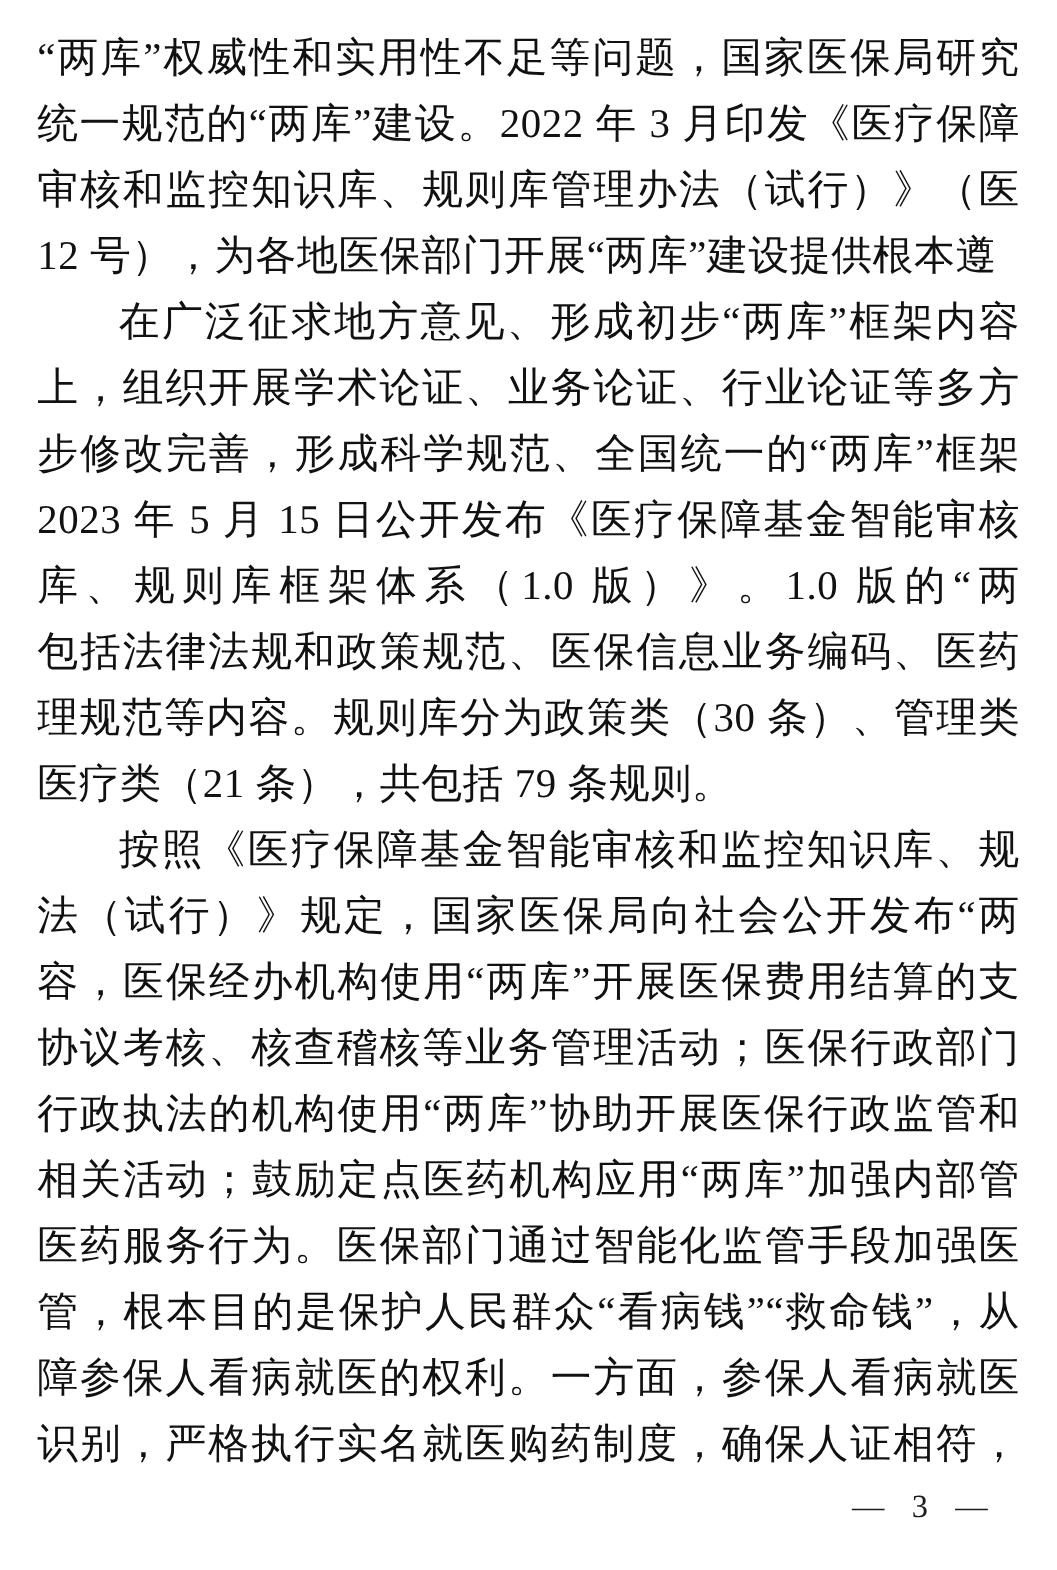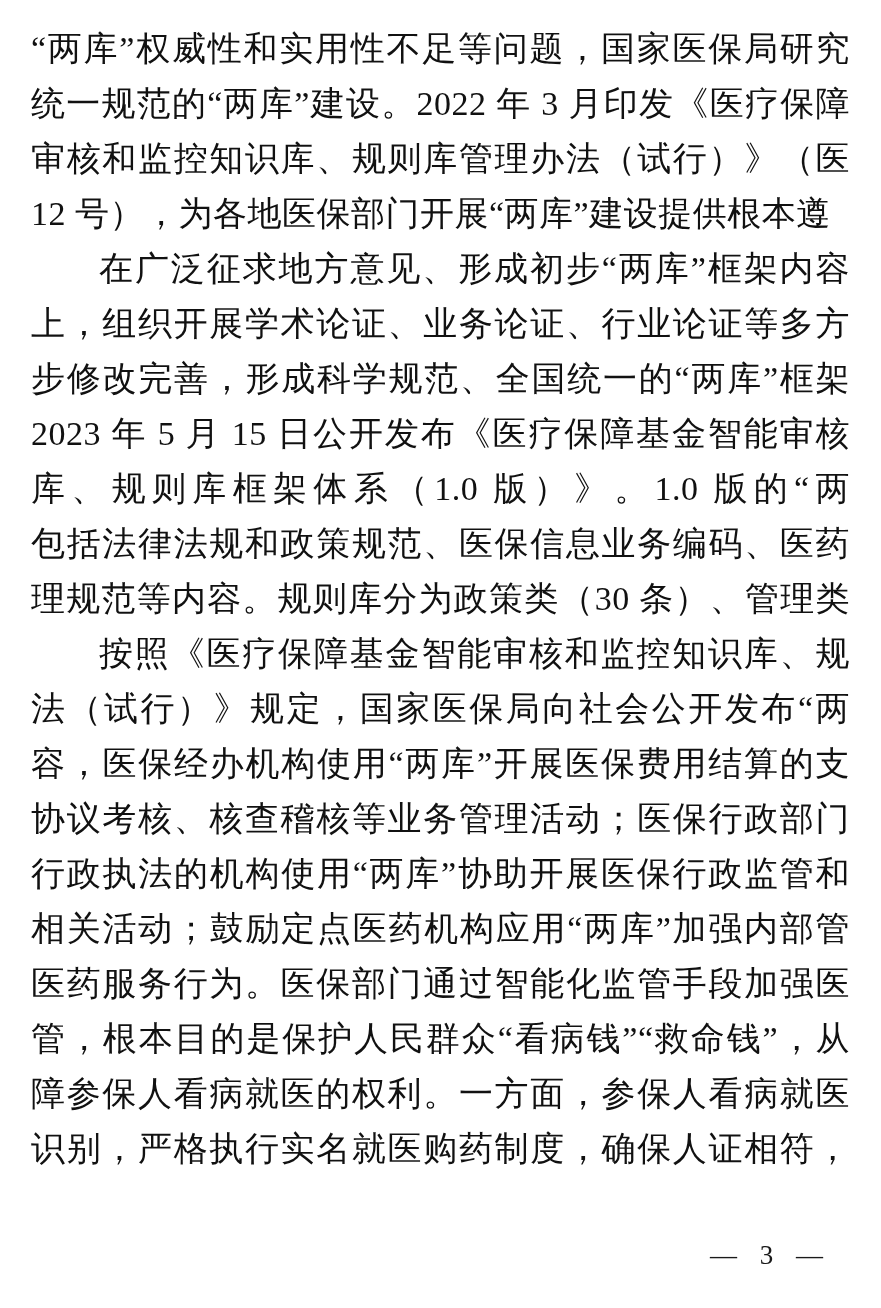--- a/index.html
+++ b/index.html
@@ -57,20 +57,21 @@
     <div class="line">统一规范的“两库”建设。2022 年 3 月印发《医疗保障基金智能</div>
     <div class="line">审核和监控知识库、规则库管理办法（试行）》（医保发〔2022〕</div>
     <div class="line para-end">12 号），为各地医保部门开展“两库”建设提供根本遵循。</div>
     <div class="line indent">在广泛征求地方意见、形成初步“两库”框架内容的基础</div>
     <div class="line">上，组织开展学术论证、业务论证、行业论证等多方论证，进一</div>
     <div class="line">步修改完善，形成科学规范、全国统一的“两库”框架体系，于</div>
     <div class="line">2023 年 5 月 15 日公开发布《医疗保障基金智能审核和监控知识</div>
     <div class="line">库、规则库框架体系（1.0 版）》。1.0 版的“两库”中，知识库</div>
     <div class="line">包括法律法规和政策规范、医保信息业务编码、医药学知识、管</div>
     <div class="line">理规范等内容。规则库分为政策类（30 条）、管理类（28 条）、</div>
+    <div class="line para-end">医疗类（21 条），共包括 79 条规则。</div>
     <div class="line indent">按照《医疗保障基金智能审核和监控知识库、规则库管理办</div>
     <div class="line">法（试行）》规定，国家医保局向社会公开发布“两库”框架内</div>
     <div class="line">容，医保经办机构使用“两库”开展医保费用结算的支付审核、</div>
     <div class="line">协议考核、核查稽核等业务管理活动；医保行政部门和从事医保</div>
     <div class="line">行政执法的机构使用“两库”协助开展医保行政监管和行政执法</div>
     <div class="line">相关活动；鼓励定点医药机构应用“两库”加强内部管理，规范</div>
     <div class="line">医药服务行为。医保部门通过智能化监管手段加强医保基金监</div>
     <div class="line">管，根本目的是保护人民群众“看病钱”“救命钱”，从根本上保</div>
     <div class="line">障参保人看病就医的权利。一方面，参保人看病就医需经过身份</div>
     <div class="line">识别，严格执行实名就医购药制度，确保人证相符，但身份识别</div>

